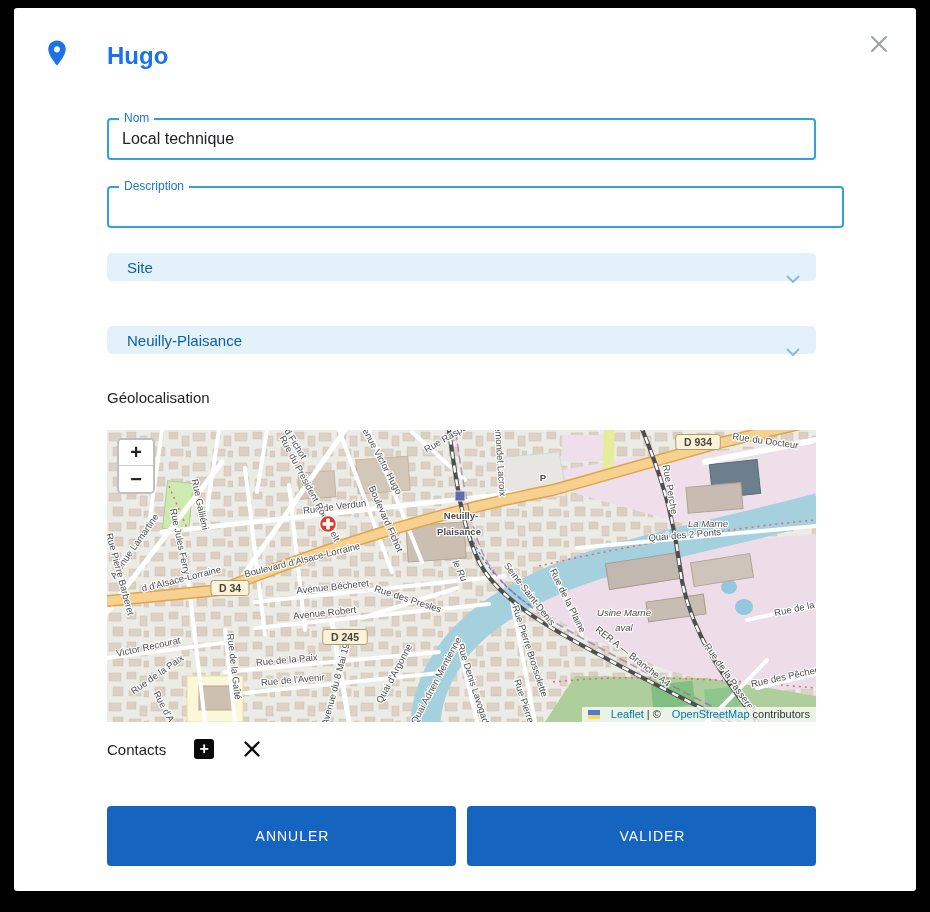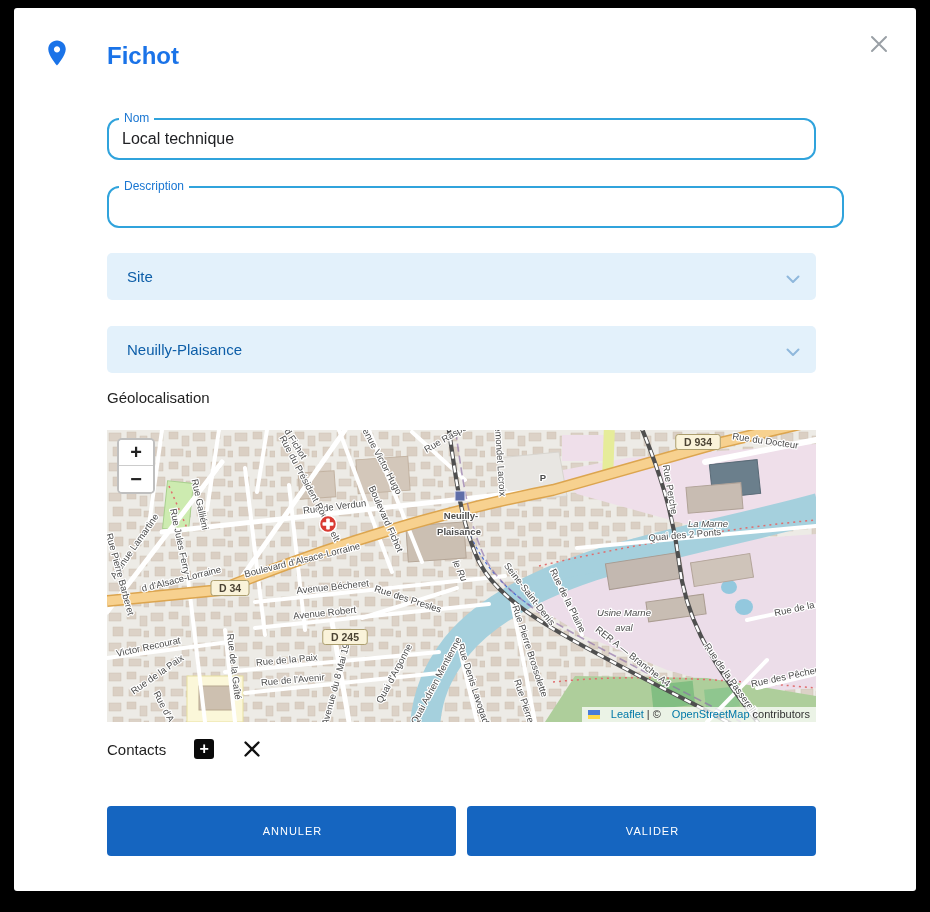--- a/index.html
+++ b/index.html
@@ -3,27 +3,27 @@
 <meta charset="utf-8">
 <style>
   html,body{margin:0;padding:0;background:#000;width:930px;height:912px;font-family:"Liberation Sans",sans-serif;}
   .stage{position:relative;width:930px;height:912px;background:#000;overflow:hidden;}
   .dialog{position:absolute;left:14px;top:8px;width:902px;height:883px;background:#fff;border-radius:3px;}
 
   .dlg-title{position:absolute;left:93px;top:34px;font-size:24px;font-weight:700;color:var(--accent);}
   .pin-wrap{position:absolute;left:28px;top:30px;width:30px;height:30px;}
   .close-btn{position:absolute;left:853px;top:25px;width:24px;height:24px;cursor:pointer;background:none;border:none;padding:0;}
 
-  .field{position:absolute;left:93px;width:705px;height:38px;border:2px solid var(--field-border);border-radius:12px;background:#fff;}
+  .field{position:absolute;left:93px;width:705px;height:38px;border:2px solid var(--field-border);border-radius:4px;background:#fff;}
   .field input{position:absolute;left:0;top:0;width:100%;height:100%;border:none;outline:none;padding:0 13px;font-family:Liberation Sans, sans-serif;font-size:16px;color:#202124;background:transparent;box-sizing:border-box;}
   .field .flabel{position:absolute;top:-9px;left:10px;background:#fff;padding:0 5px;font-size:12px;color:var(--field-label);}
   #field-nom{top:110px;}
   #field-desc{top:178px;padding-left:28px;}
 
-  .select{position:absolute;left:93px;width:709px;height:47px;background:var(--select-bg);border-radius:5px;display:flex;align-items:center;padding:0 20px;box-sizing:border-box;cursor:pointer;}
+  .select{position:absolute;left:93px;width:709px;height:28px;background:var(--select-bg);border-radius:5px;display:flex;align-items:center;padding:0 20px;box-sizing:border-box;cursor:pointer;}
   .select .sel-value{font-size:15px;color:var(--select-text);}
   .select .chev{position:absolute;right:16px;top:17px;}
   #select-type{top:245px;}
   #select-site{top:318px;}
 
   .geo-label{position:absolute;left:93px;top:381px;font-size:15px;color:#1f1f1f;}
 
   .map-box{position:absolute;left:93px;top:422px;width:709px;height:292px;overflow:hidden;background:#edebe6;cursor:grab;}
   .map-box svg{display:block;}
   .zoom-ctl{position:absolute;left:10px;top:8px;width:34px;border:2px solid rgba(0,0,0,.25);border-radius:5px;background:#fff;overflow:hidden;z-index:5;}
@@ -38,34 +38,34 @@
   .street-label{font-family:"Liberation Sans",sans-serif;font-size:9.5px;fill:#4c4c4c;text-anchor:middle;paint-order:stroke;stroke:#ffffff;stroke-width:2.4px;stroke-linejoin:round;}
   .shield-text{font-family:"Liberation Sans",sans-serif;font-size:10.5px;font-weight:700;fill:#4b4334;text-anchor:middle;}
 
   .contacts-row{position:absolute;left:93px;top:728px;height:26px;display:flex;align-items:center;justify-content:center;}
   .contacts-label{font-size:15px;color:#1f1f1f;margin-right:28px;}
   .icon-btn{background:none;border:none;padding:0;cursor:pointer;display:flex;align-items:center;justify-content:center;}
   .add-btn{width:20px;height:20px;background:#0a0a0a;border-radius:3px;color:#fff;font-size:16px;font-weight:700;line-height:1;margin-right:27px;}
   .x-btn{width:22px;height:22px;}
 
   .btn-row{position:absolute;left:93px;top:798px;width:709px;display:flex;gap:11px;}
-  .btn{flex:1;height:50px;background:var(--button);color:#fff;font-family:"Liberation Sans",sans-serif;font-size:11px;letter-spacing:1px;border:none;border-radius:4px;cursor:pointer;padding-left:28px;}
+  .btn{flex:1;height:60px;background:var(--button);color:#fff;font-family:"Liberation Sans",sans-serif;font-size:14px;letter-spacing:1px;border:none;border-radius:4px;cursor:pointer;padding-left:28px;}
 </style>
 </head>
 <body>
 
 <div class="stage">
   <div class="dialog">
 
     <span class="pin-wrap">
       <svg width="30" height="30" viewBox="0 0 24 24">
           <path fill="#1a73e8" d="M12 2C8.13 2 5 5.13 5 9c0 5.25 7 13 7 13s7-7.75 7-13c0-3.87-3.13-7-7-7zm0 9.5c-1.38 0-2.5-1.12-2.5-2.5s1.12-2.5 2.5-2.5 2.5 1.12 2.5 2.5-1.12 2.5-2.5 2.5z"></path>
         </svg>
     </span>
-    <div class="dlg-title">Fichot</div>
+    <div class="dlg-title">Hugo</div>
     <button class="close-btn" aria-label="close">
       <svg width="22" height="22" viewBox="0 0 22 22">
           <path d="M4 4 L18 18 M18 4 L4 18" stroke="#9aa0a6" stroke-width="2" stroke-linecap="round"></path>
         </svg>
     </button>
 
     <div class="field" id="field-nom">
       <span class="flabel">Nom</span>
       <input type="text" value="Local technique" style="">
     </div>

